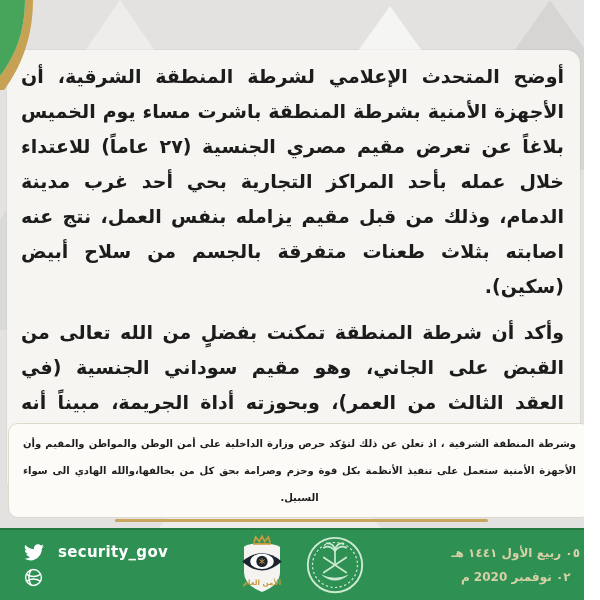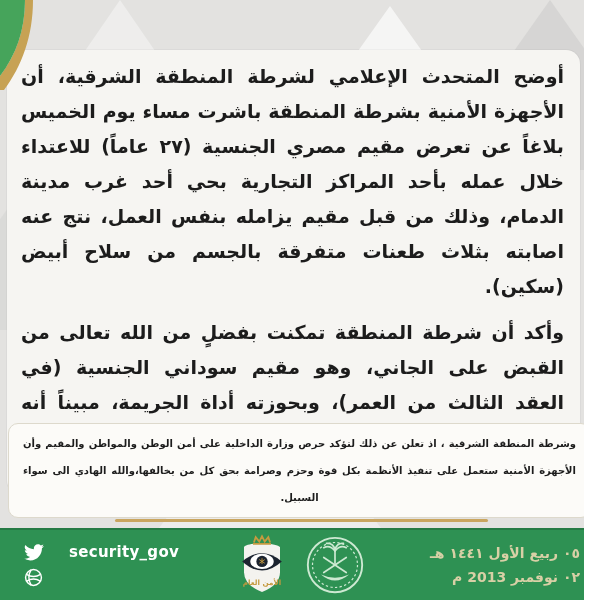--- a/index.html
+++ b/index.html
@@ -39,27 +39,27 @@
   .closing-box p{margin:0;color:var(--text);font-weight:bold;font-size:10px;line-height:27px;
         direction:rtl;text-align:justify;text-align-last:center;}
   .gold-underline{position:absolute;left:115px;top:519px;width:373px;height:3px;z-index:3;
         background:var(--gold);border-radius:2px;}
 
   
   .footer{position:absolute;left:0;top:528px;width:600px;height:72px;z-index:4;
         background:var(--footer_green);border-top:2px solid var(--footer_green_dark);
         box-sizing:border-box;display:flex;align-items:center;justify-content:space-between;}
   .contacts{margin-left:24px;display:flex;flex-direction:column;gap:7px;}
-  .contact-row{display:flex;align-items:center;gap:25px;color:var(--white);
+  .contact-row{display:flex;align-items:center;gap:14px;color:var(--white);
         font-weight:bold;font-size:15px;letter-spacing:.3px;cursor:pointer;text-align:center;}
   .contact-row svg{display:block;}
   .emblems{position:absolute;left:50%;top:50%;transform:translate(-50%,-50%);
         display:flex;align-items:center;gap:16px;}
-  .dates{margin-right:20px;direction:rtl;text-align:right;color:var(--date_gold);
-        font-weight:bold;font-size:14px;line-height:24px;}
+  .dates{margin-right:20px;direction:rtl;text-align:center;color:var(--date_gold);
+        font-weight:bold;font-size:12px;line-height:24px;}
 </style>
 </head>
 <body>
 
 <div class="stage">
 
   <div class="bg-pattern">
     <div class="tri t1"></div>
     <div class="tri t2"></div>
     <div class="tri t3"></div>
@@ -136,17 +136,17 @@
           <path d="M32 15 C34 10 38 8.5 41 9"></path>
           <path d="M20 24 L44 40"></path>
           <path d="M44 24 L20 40"></path>
         </g>
         <path d="M17 42 Q32 55 47 42 Q32 49 17 42 Z" fill="#cde9d2"></path>
       </svg>
     </div>
 
     <div class="dates">
       <div>٠٥ ربيع الأول ١٤٤١ هـ</div>
-      <div>٠٢ نوفمبر 2013 م</div>
+      <div>٠٢ نوفمبر 2020 م</div>
     </div>
 
   </div>
 </div>
 
 </body></html>

